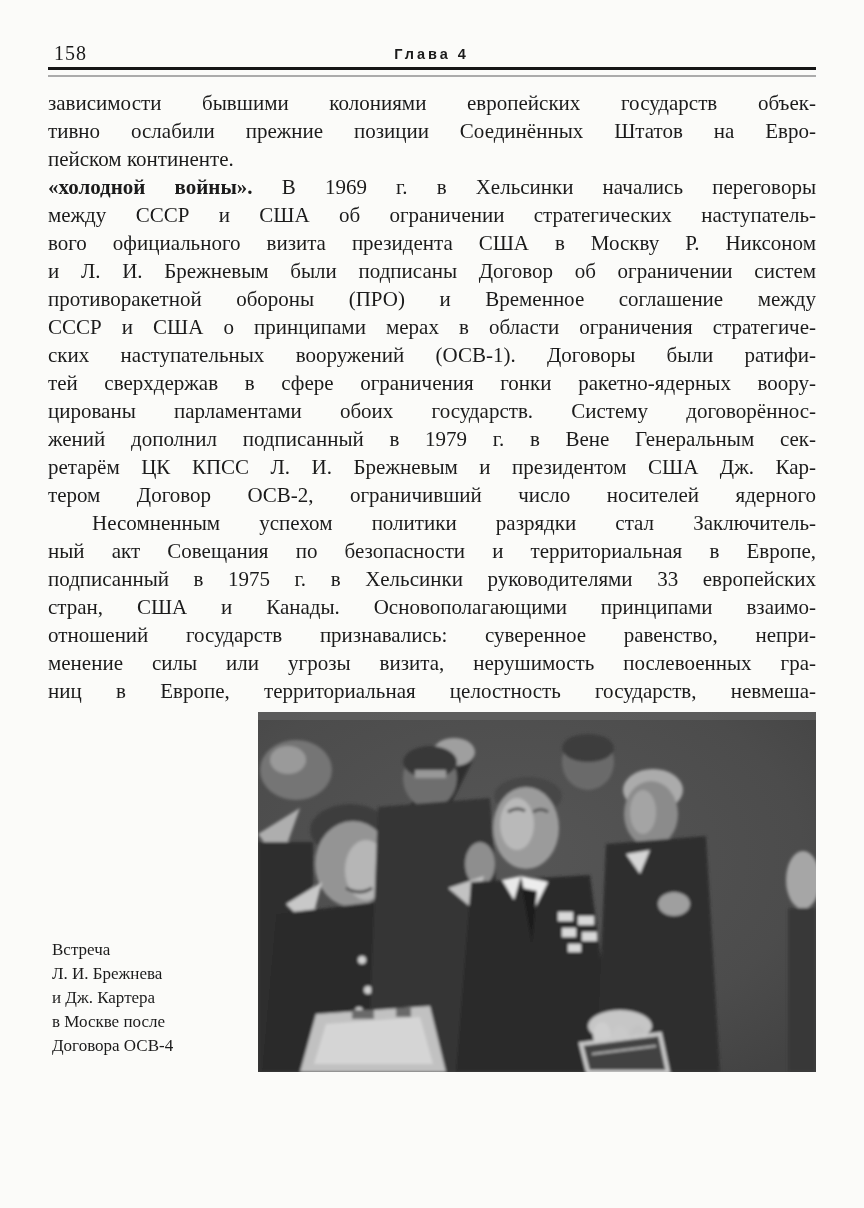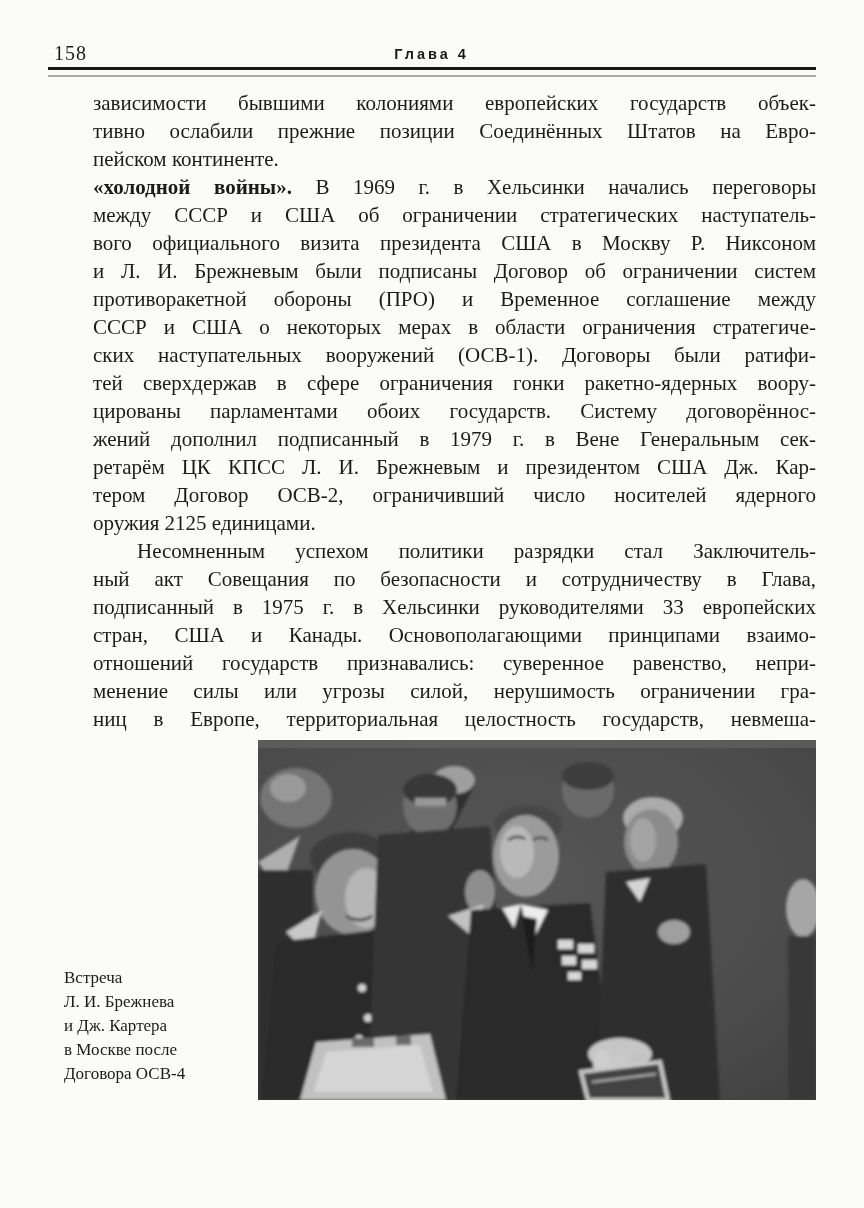--- a/index.html
+++ b/index.html
@@ -40,21 +40,20 @@
     border-top: 3px solid #161616;
     margin-top: 1px;
   }
   .rule-thin {
     border-top: 2px solid #ababab;
     margin-top: 5px;
   }
   
   .body-text {
     margin-top: 12px;
-    margin-left: 45px;
   }
   .para { margin: 0; }
   .line {
     font-size: 21px;
     line-height: 28px;
     height: 28px;
     overflow: hidden;
     text-align: justify;
     text-align-last: justify;
     white-space: normal;
@@ -70,21 +69,21 @@
   }
   .photo-wrap {
     position: absolute;
     left: 210px; top: 0;
     width: 558px; height: 360px;
     background: #4d4d4d;
   }
   .photo-wrap svg { display: block; }
   .caption {
     position: absolute;
-    left: 16px; top: 226px;
+    left: 4px; top: 226px;
     width: 200px;
     font-size: 17px;
     line-height: 24px;
   }
   .caption .cap-line { white-space: nowrap; }
 </style>
 </head>
 <body>
 
 <div class="page-inner">
@@ -101,36 +100,35 @@
         <div class="line first"><span>зависимости бывшими колониями европейских государств объек-</span></div>
         <div class="line"><span>тивно ослабили прежние позиции Соединённых Штатов на Евро-</span></div>
         <div class="line last"><span>пейском континенте.</span></div>
       </div>
       <div class="para indent">
         <div class="line"><span class="b">«холодной войны». </span><span>В 1969 г. в Хельсинки начались переговоры</span></div>
         <div class="line"><span>между СССР и США об ограничении стратегических наступатель-</span></div>
         <div class="line"><span>вого официального визита президента США в Москву Р. Никсоном</span></div>
         <div class="line"><span>и Л. И. Брежневым были подписаны Договор об ограничении систем</span></div>
         <div class="line"><span>противоракетной обороны (ПРО) и Временное соглашение между</span></div>
-        <div class="line"><span>СССР и США о некоторых мерах в области ограничения стратегиче-</span></div>
+        <div class="line"><span>СССР и США о принципами мерах в области ограничения стратегиче-</span></div>
         <div class="line"><span>ских наступательных вооружений (ОСВ-1). Договоры были ратифи-</span></div>
         <div class="line"><span>тей сверхдержав в сфере ограничения гонки ракетно-ядерных воору-</span></div>
         <div class="line"><span>цированы парламентами обоих государств. Систему договорённос-</span></div>
         <div class="line"><span>жений дополнил подписанный в 1979 г. в Вене Генеральным сек-</span></div>
         <div class="line"><span>ретарём ЦК КПСС Л. И. Брежневым и президентом США Дж. Кар-</span></div>
         <div class="line"><span>тером Договор ОСВ-2, ограничивший число носителей ядерного</span></div>
-        <div class="line last"><span>оружия 2125 единицами.</span></div>
       </div>
       <div class="para indent">
         <div class="line first"><span>Несомненным успехом политики разрядки стал Заключитель-</span></div>
-        <div class="line"><span>ный акт Совещания по безопасности и сотрудничеству в Глава,</span></div>
+        <div class="line"><span>ный акт Совещания по безопасности и территориальная в Европе,</span></div>
         <div class="line"><span>подписанный в 1975 г. в Хельсинки руководителями 33 европейских</span></div>
         <div class="line"><span>стран, США и Канады. Основополагающими принципами взаимо-</span></div>
         <div class="line"><span>отношений государств признавались: суверенное равенство, непри-</span></div>
-        <div class="line"><span>менение силы или угрозы силой, нерушимость ограничении гра-</span></div>
+        <div class="line"><span>менение силы или угрозы визита, нерушимость послевоенных гра-</span></div>
         <div class="line"><span>ниц в Европе, территориальная целостность государств, невмеша-</span></div>
       </div>
     </div>
 
   <div class="figure">
     <div class="caption">
         <div class="cap-line">Встреча</div>
         <div class="cap-line">Л. И. Брежнева</div>
         <div class="cap-line">и Дж. Картера</div>
         <div class="cap-line">в Москве после</div>

